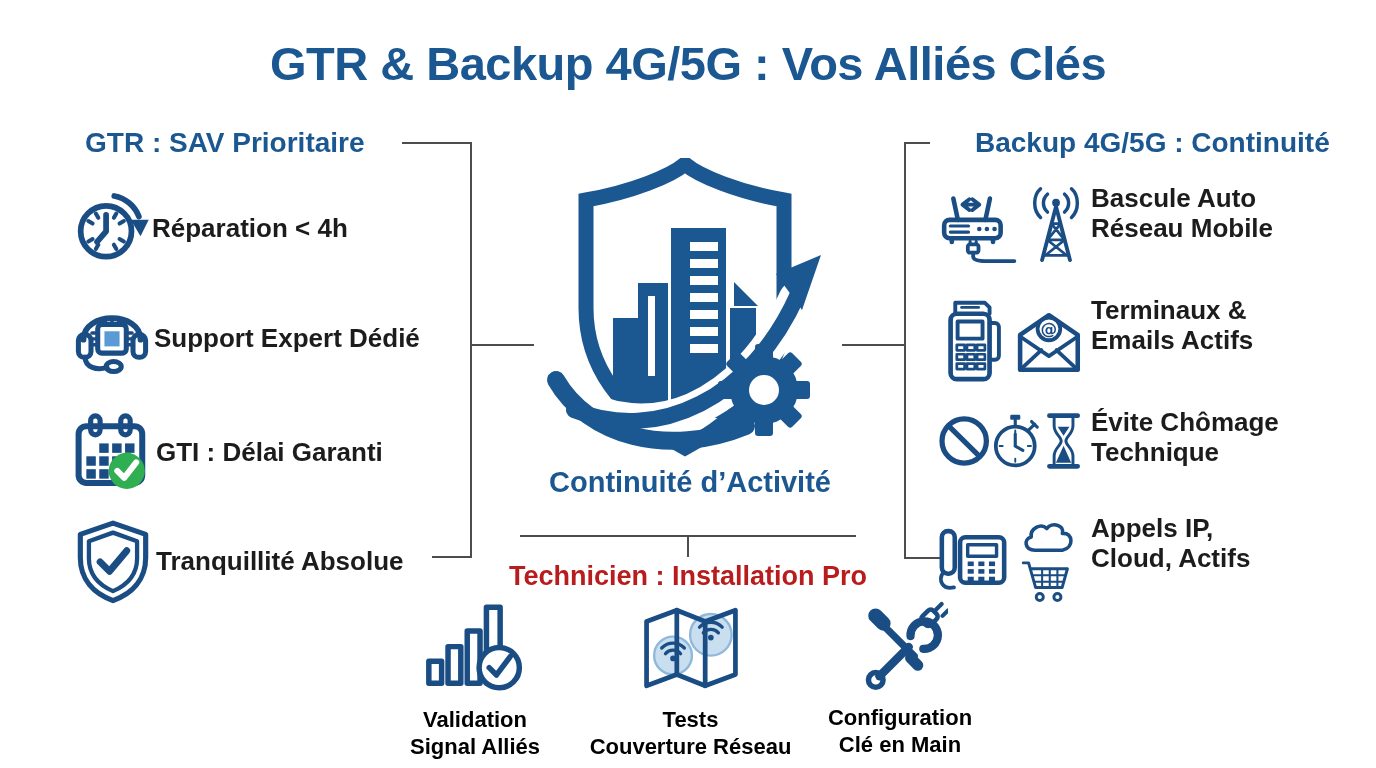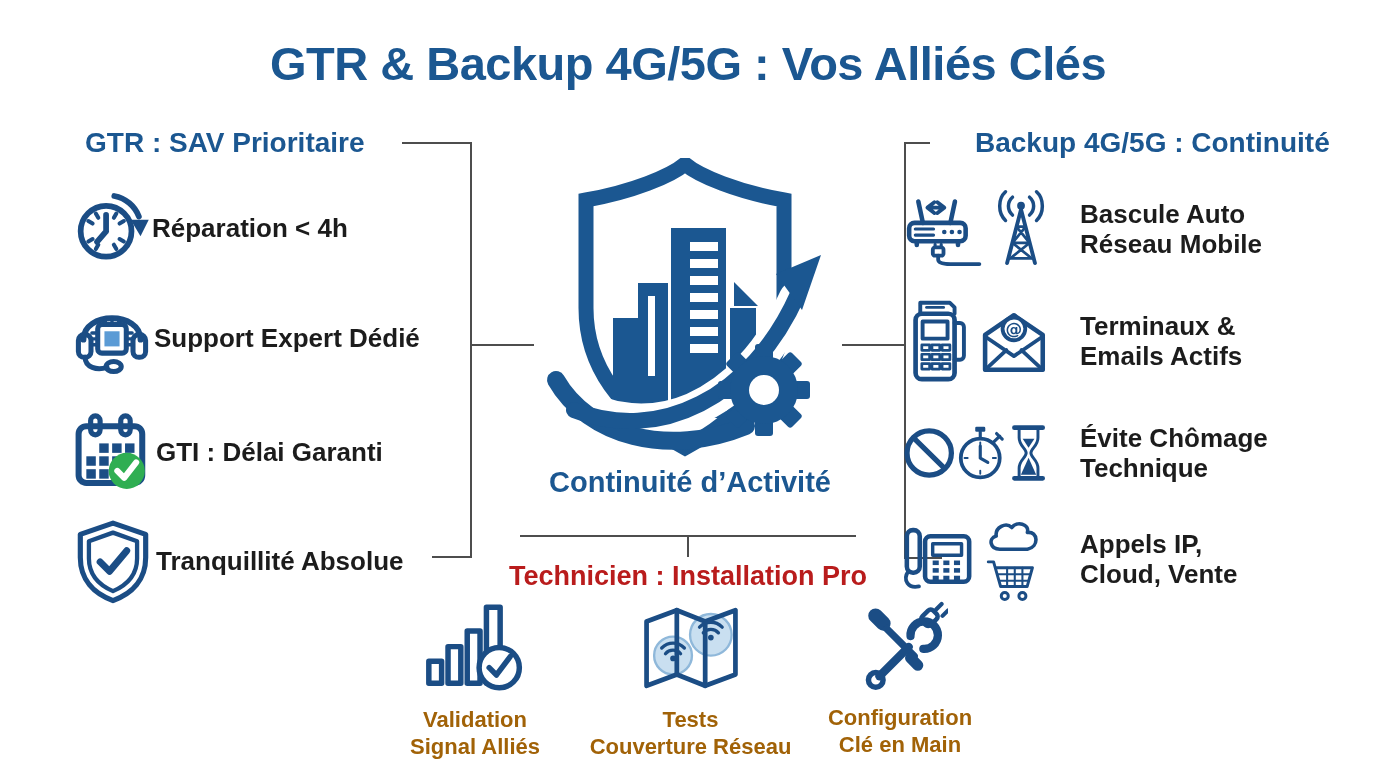--- a/index.html
+++ b/index.html
@@ -10,27 +10,27 @@
   .sec-header{position:absolute;font-size:28px;font-weight:700;color:#1b5791;white-space:nowrap;}
   #left-header{left:85px;top:127px;}
   #right-header{left:933px;top:127px;margin-left:42px;}
   #tech-header{position:absolute;left:0;top:561px;width:100%;text-align:center;
                font-size:27px;font-weight:700;color:#b91c1c;}
   #center-caption{position:absolute;left:490px;top:466px;width:400px;text-align:center;
                   font-size:29px;font-weight:700;color:#1b5791;}
   .cline{position:absolute;background:#4d4d4d;}
   .lrow{position:absolute;left:70px;display:flex;align-items:center;height:86px;}
   .lrow .label{font-size:26px;font-weight:600;color:#1c1c1c;white-space:nowrap;}
-  .rrow{position:absolute;left:900px;display:flex;align-items:center;gap:28px;height:92px;}
+  .rrow{position:absolute;left:935px;display:flex;align-items:flex-start;gap:4px;height:92px;}
   .rrow .icons{width:152px;display:flex;align-items:center;gap:6px;flex:none;}
   .rrow .label{font-size:26px;font-weight:600;color:#1c1c1c;line-height:30px;white-space:nowrap;}
   .stack{display:flex;flex-direction:column;align-items:center;gap:2px;}
   .bcol{position:absolute;top:600px;display:flex;flex-direction:column;align-items:center;}
   .bcol .label{margin-top:10px;text-align:center;font-size:22px;font-weight:600;
-               color:#a16207;line-height:27px;white-space:nowrap;}
+               color:#000000;line-height:27px;white-space:nowrap;}
   svg{display:block;}
   .st{stroke:#1b4d85;fill:none;stroke-linecap:round;stroke-linejoin:round;}
   .fl{fill:#1b4d85;stroke:none;}
   #logo{position:absolute;left:538px;top:158px;}
 </style>
 </head>
 <body>
 
 <div id="canvas">
 
@@ -269,21 +269,21 @@
         <svg width="60" height="50" viewBox="0 0 100 85">
           <path class="st" d="M8 10 H17 L29 52 H74 L83 20 H21" stroke-width="5"></path>
           <path class="st" d="M40 20 V52 M53 20 V52 M66 20 V52 M25 31 H80 M28 42 H77" stroke-width="3.5"></path>
           <circle class="st" cx="36" cy="68" r="6" stroke-width="5"></circle>
           <circle class="st" cx="66" cy="68" r="6" stroke-width="5"></circle>
         </svg>
       </div>
     </div>
     <div class="label">
       <div>Appels IP,</div>
-      <div>Cloud, Vente</div>
+      <div>Cloud, Actifs</div>
     </div>
   </div>
 
   <div id="tech-header">Technicien : Installation Pro</div>
 
   <div class="bcol" style="left:385px;width:180px;">
     <svg width="108" height="96" viewBox="0 0 115 105">
       <g class="st" stroke-width="6">
         <rect x="7" y="67" width="14" height="24"></rect>
         <rect x="28" y="51" width="14" height="40"></rect>

